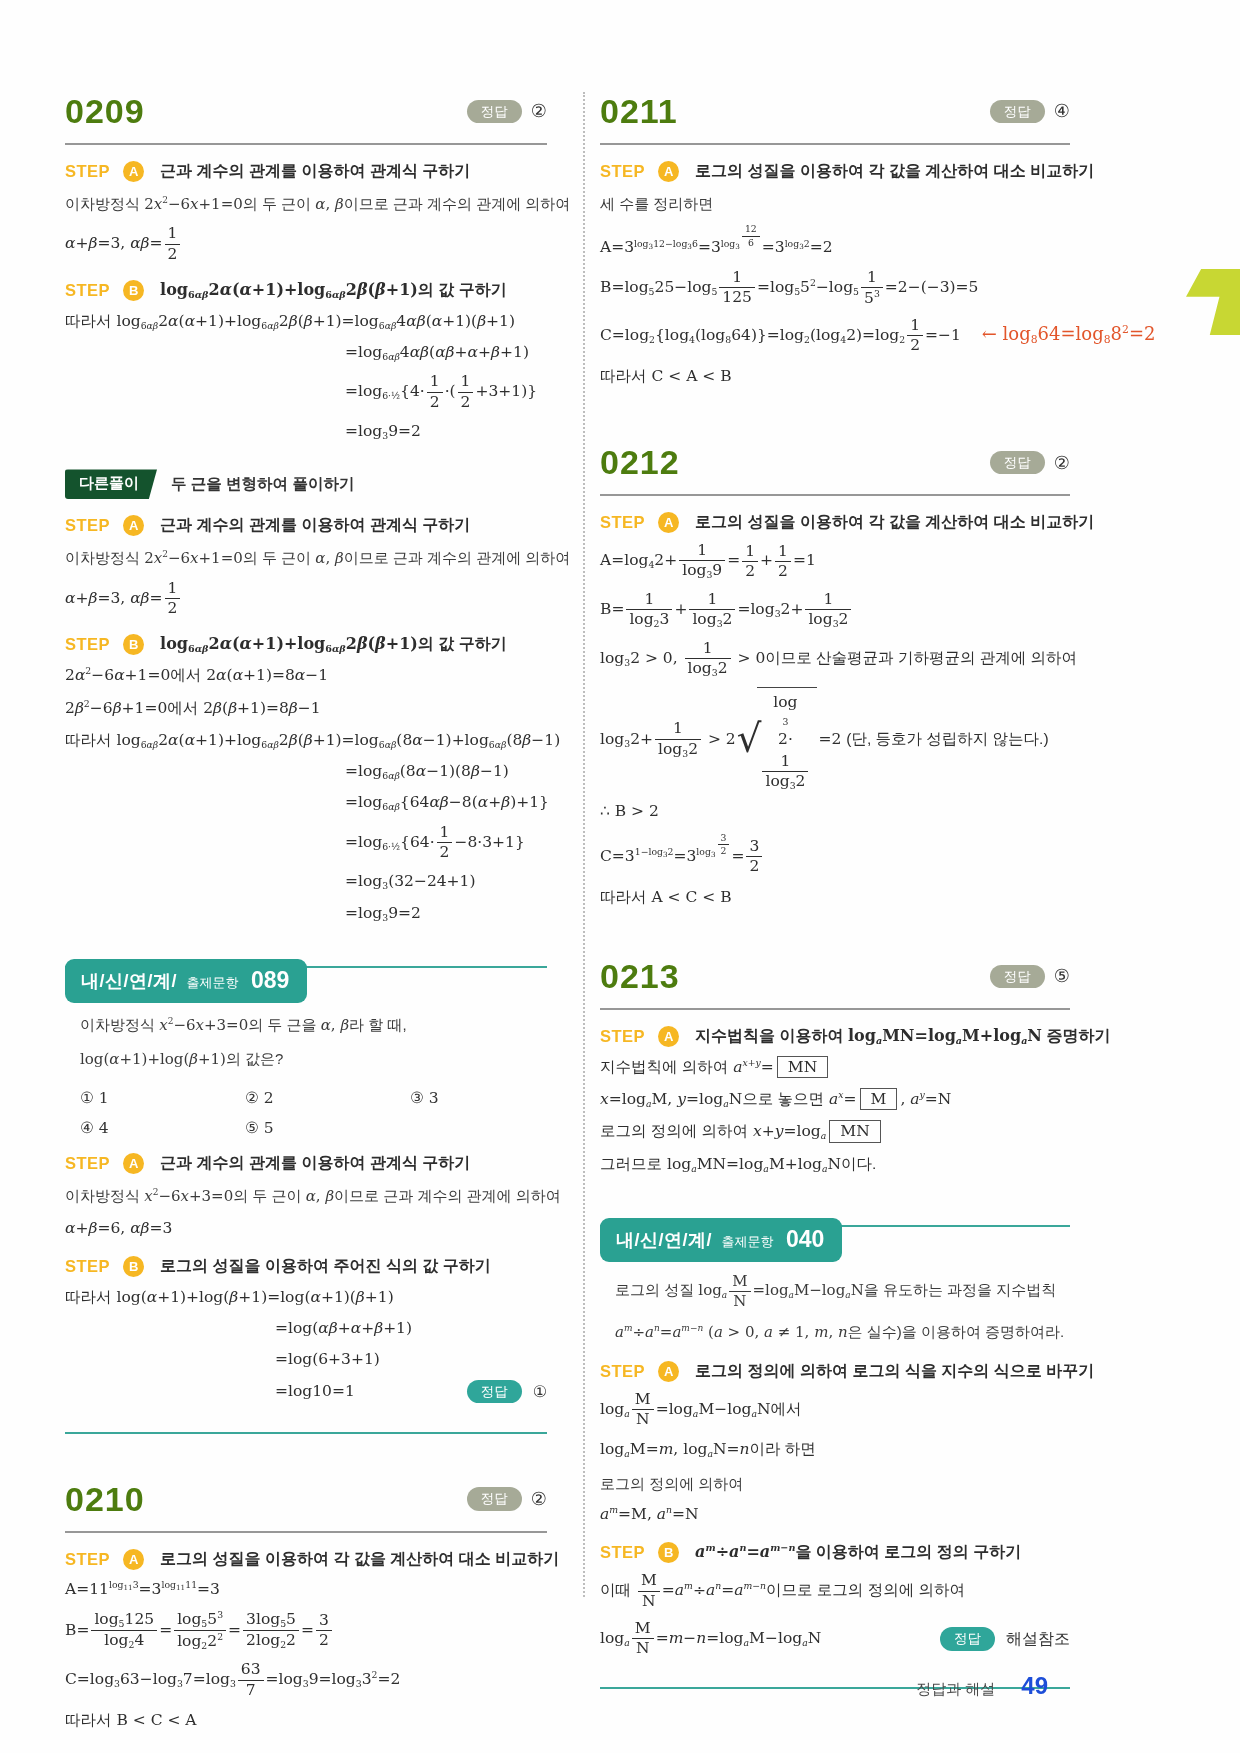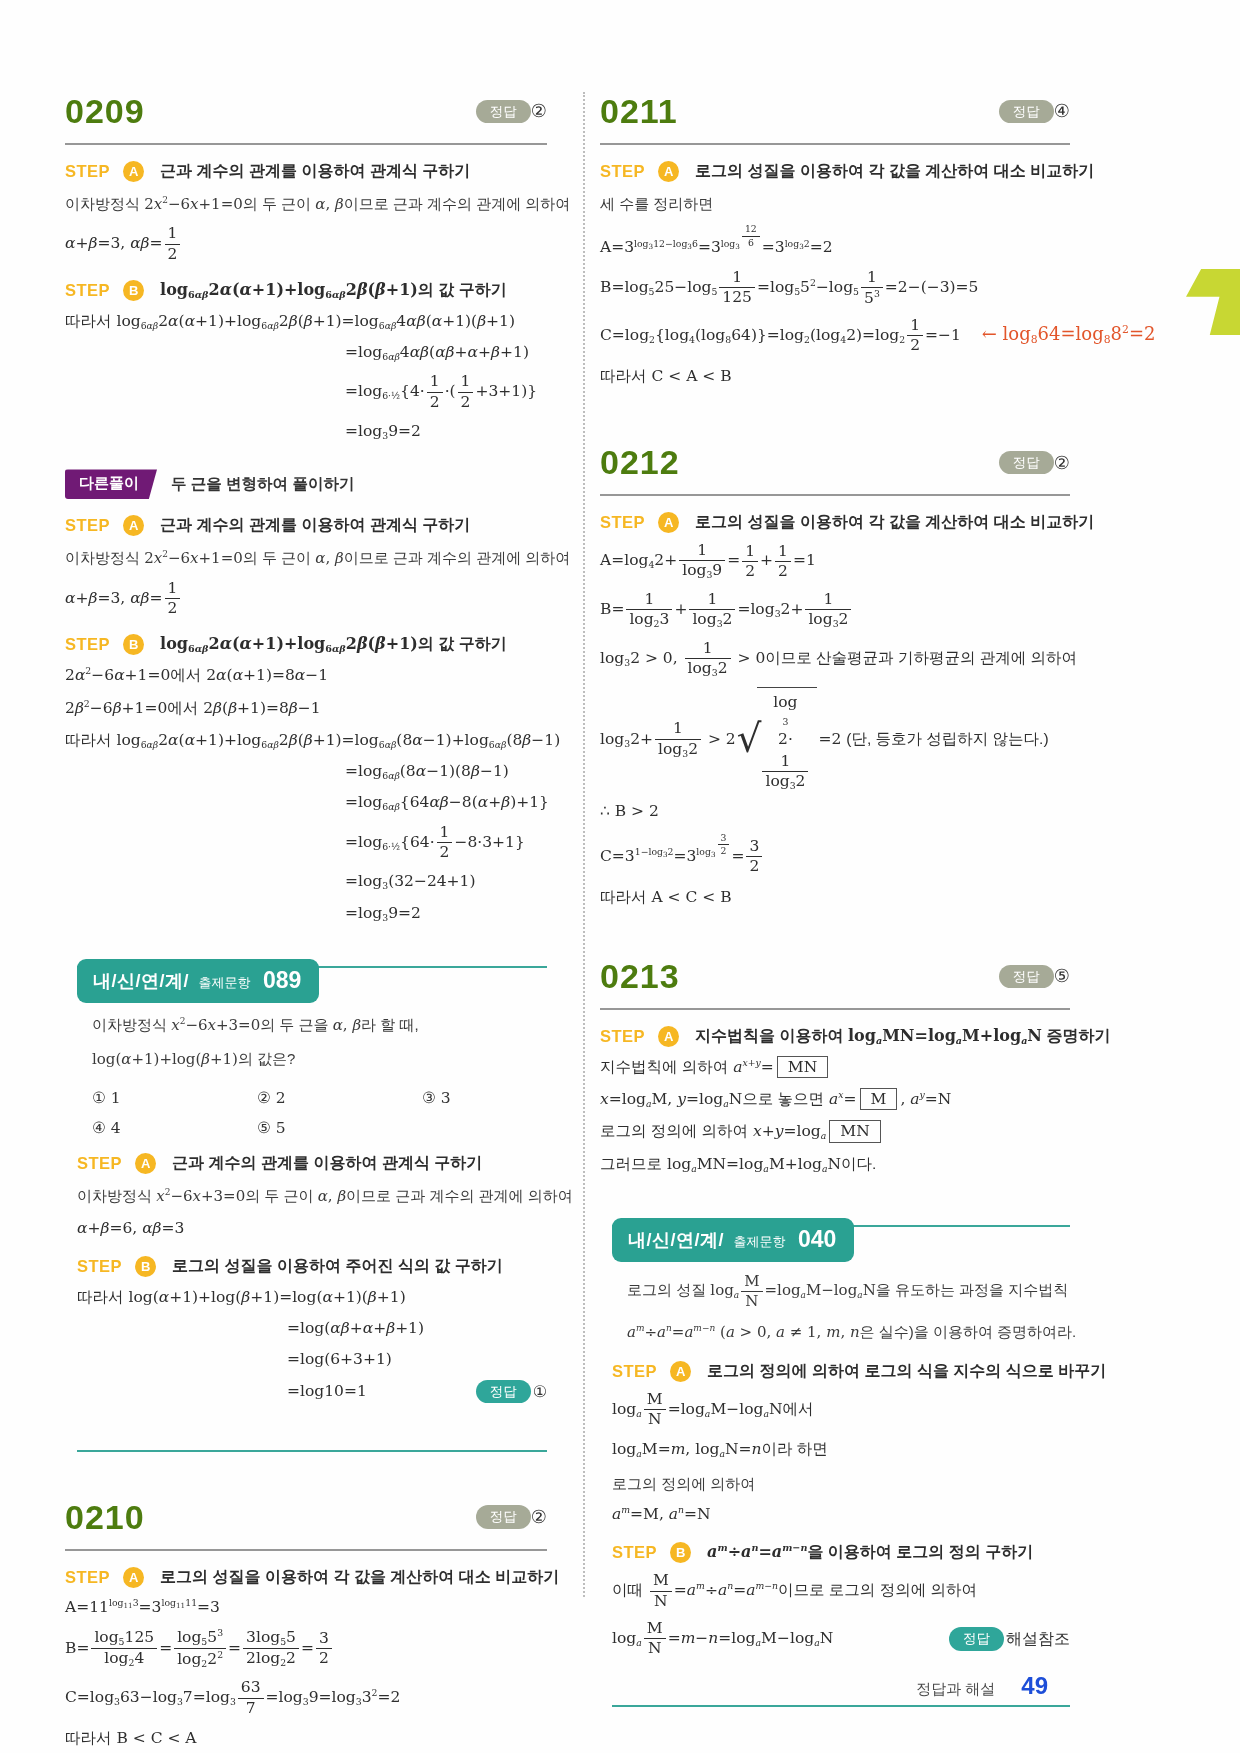--- a/index.html
+++ b/index.html
@@ -17,21 +17,21 @@
   .col{position:absolute;top:92px;}
   .col-left{left:65px;width:482px;}
   .col-right{left:600px;width:470px;}
   .divider{position:absolute;left:583px;top:92px;height:1505px;border-left:2px dotted #bdbdbd;width:0;}
   .corner-tab{position:absolute;right:0;top:269px;width:54px;height:66px;background:#c8d733;
     clip-path:polygon(28% 0,100% 0,100% 100%,44% 100%,62% 42%,0 42%);}
   
   .prob-head{display:flex;align-items:center;justify-content:space-between;
     border-bottom:2px solid #979797;padding-bottom:12px;}
   .prob-num{font-size:34px;font-weight:800;color:#4d7c0f;letter-spacing:1px;}
-  .ans{display:inline-flex;align-items:center;}
+  .ans{display:inline-flex;align-items:center;gap:9px;}
   .pill{background:#a6aa97;color:#fff;font-size:13.5px;padding:3px 14px;border-radius:12px;line-height:1.3;}
   .pill-teal{background:#2fa69a;}
   .ansnum{font-size:18px;color:#333;}
   
   .step{margin-top:16px;display:flex;align-items:center;gap:13px;white-space:nowrap;}
   .step-word{color:#f6b723;font-weight:800;font-size:16.5px;letter-spacing:0.5px;}
   .step-circ{display:inline-flex;width:21px;height:21px;border-radius:50%;background:#f6b723;color:#fff;
     align-items:center;justify-content:center;font-size:13px;font-weight:700;flex:0 0 auto;}
   .step-title{font-size:16px;color:#2d2d2d;font-weight:700;margin-left:3px;}
   
@@ -43,25 +43,25 @@
   .fr .n{display:block;padding:0 3px 1px;}
   .fr .d{display:block;border-top:1.4px solid currentColor;padding:1px 3px 0;}
   sup .fr{vertical-align:0.1em;}
   .bx{display:inline-block;border:1.4px solid #555;padding:0 10px;margin:0 3px;line-height:1.3;}
   .sqrt{display:inline-flex;align-items:stretch;vertical-align:middle;margin:0 1px;}
   .sqrt .rad{font-size:2.5em;line-height:0.95;align-self:center;letter-spacing:-2px;margin-right:-2px;}
   .sqrt .vin{border-top:1.6px solid #444;display:inline-flex;align-items:center;padding:3px 7px 0 3px;flex-direction:column;}
   .rednote{color:#e2552a;font-size:18px;margin-left:16px;font-family:"DejaVu Serif",serif;}
   
   .alt-head{margin-top:26px;display:flex;align-items:center;gap:14px;}
-  .alt-tab{background:#701a75;color:#fff;font-size:15px;font-weight:700;padding:5px 18px 6px 14px;
+  .alt-tab{background:#14532d;color:#fff;font-size:15px;font-weight:700;padding:5px 18px 6px 14px;
     clip-path:polygon(0 0,100% 0,91% 100%,0 100%);border-radius:3px 0 0 3px;}
   .alt-title{font-size:15.5px;font-weight:700;color:#333;}
   
-  .exam{position:relative;margin-top:34px;border-bottom:2px solid #3aa79a;padding-bottom:46px;margin-left:12px;}
+  .exam{position:relative;margin-top:34px;border-bottom:2px solid #3aa79a;padding-bottom:28px;}
   .exam::before{content:"";position:absolute;top:7px;left:0;right:0;height:2px;background:#3aa79a;}
   .exam-tag{position:relative;display:inline-block;background:#2aa192;color:#fff;border-radius:9px;
     padding:8px 18px 9px 16px;z-index:1;}
   .tag-main{font-weight:800;font-size:18px;letter-spacing:0.5px;}
   .tag-sub{font-size:13px;margin-left:5px;}
   .tag-num{font-size:23px;font-weight:800;margin-left:8px;vertical-align:-1px;}
   .exam-stmt{padding-left:15px;}
   .choices{display:grid;grid-template-columns:165px 165px auto;row-gap:12px;margin-top:18px;padding-left:15px;
     font-family:"DejaVu Serif",serif;font-size:15.5px;color:#333;}
   .ansrow{display:flex;justify-content:space-between;align-items:center;}

